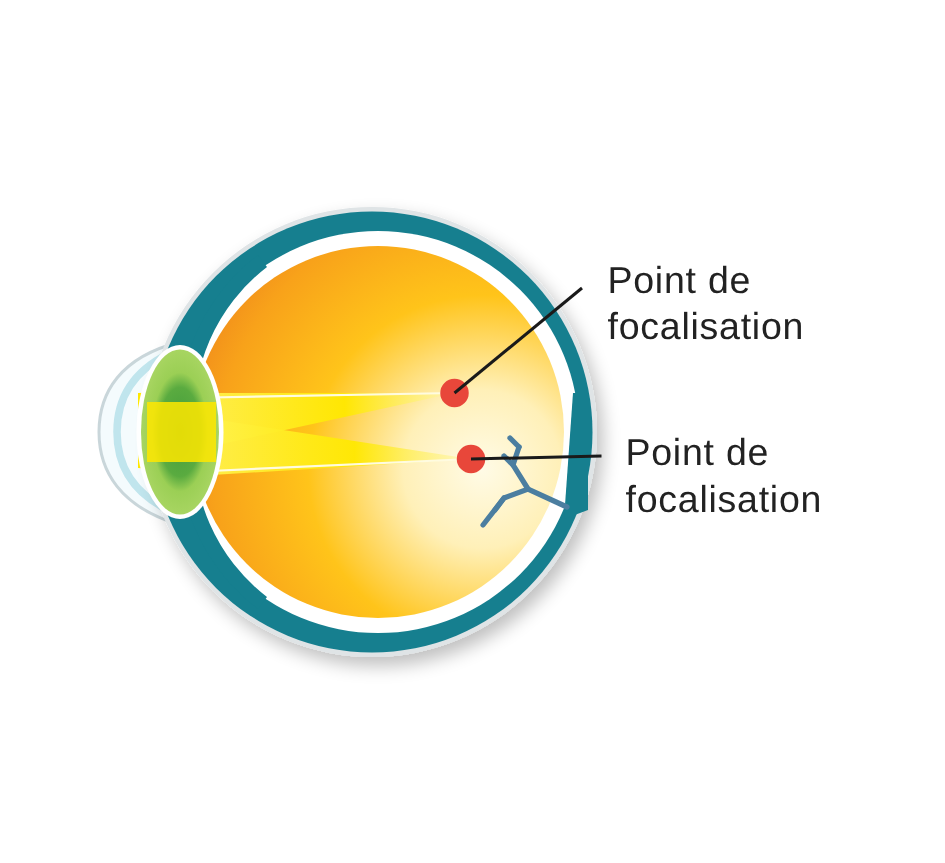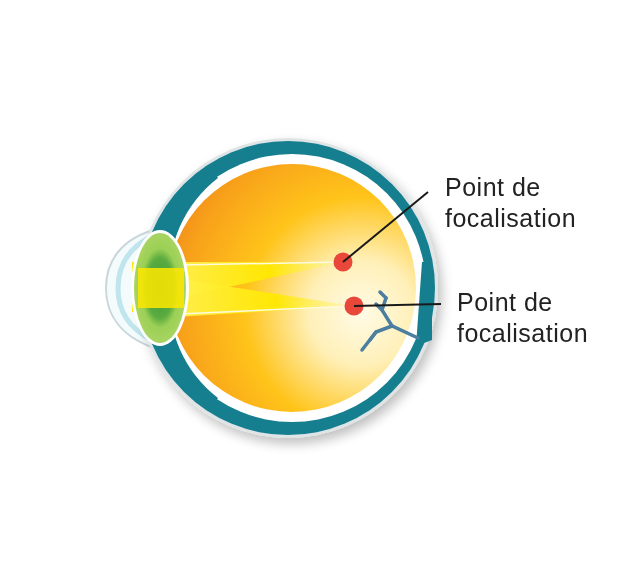--- a/index.html
+++ b/index.html
@@ -1,17 +1,17 @@
 <!DOCTYPE html>
 <html><head>
   <meta charset="utf-8">
   <style>
     html, body { margin:0; padding:0; background:#ffffff; }
     body { width:630px; height:575px; position:relative; overflow:hidden; font-family:"Liberation Sans", "DejaVu Sans", sans-serif; }
-    #stage { position:absolute; left:0; top:0; width:512px; height:575px;margin-left:40px; }
+    #stage { position:absolute; left:0; top:0; width:512px; height:575px; }
     .label { position:absolute; color:#222222; font-size:25px; line-height:31px; font-weight:normal; letter-spacing:0.5px; }
     .label span { display:block; }
   </style>
 </head>
 <body>
 
 <div id="stage">
   <svg width="630" height="575" viewBox="0 0 630 575">
     <defs>
       <radialGradient id="vitreous" cx="0.78" cy="0.6" r="0.85">

